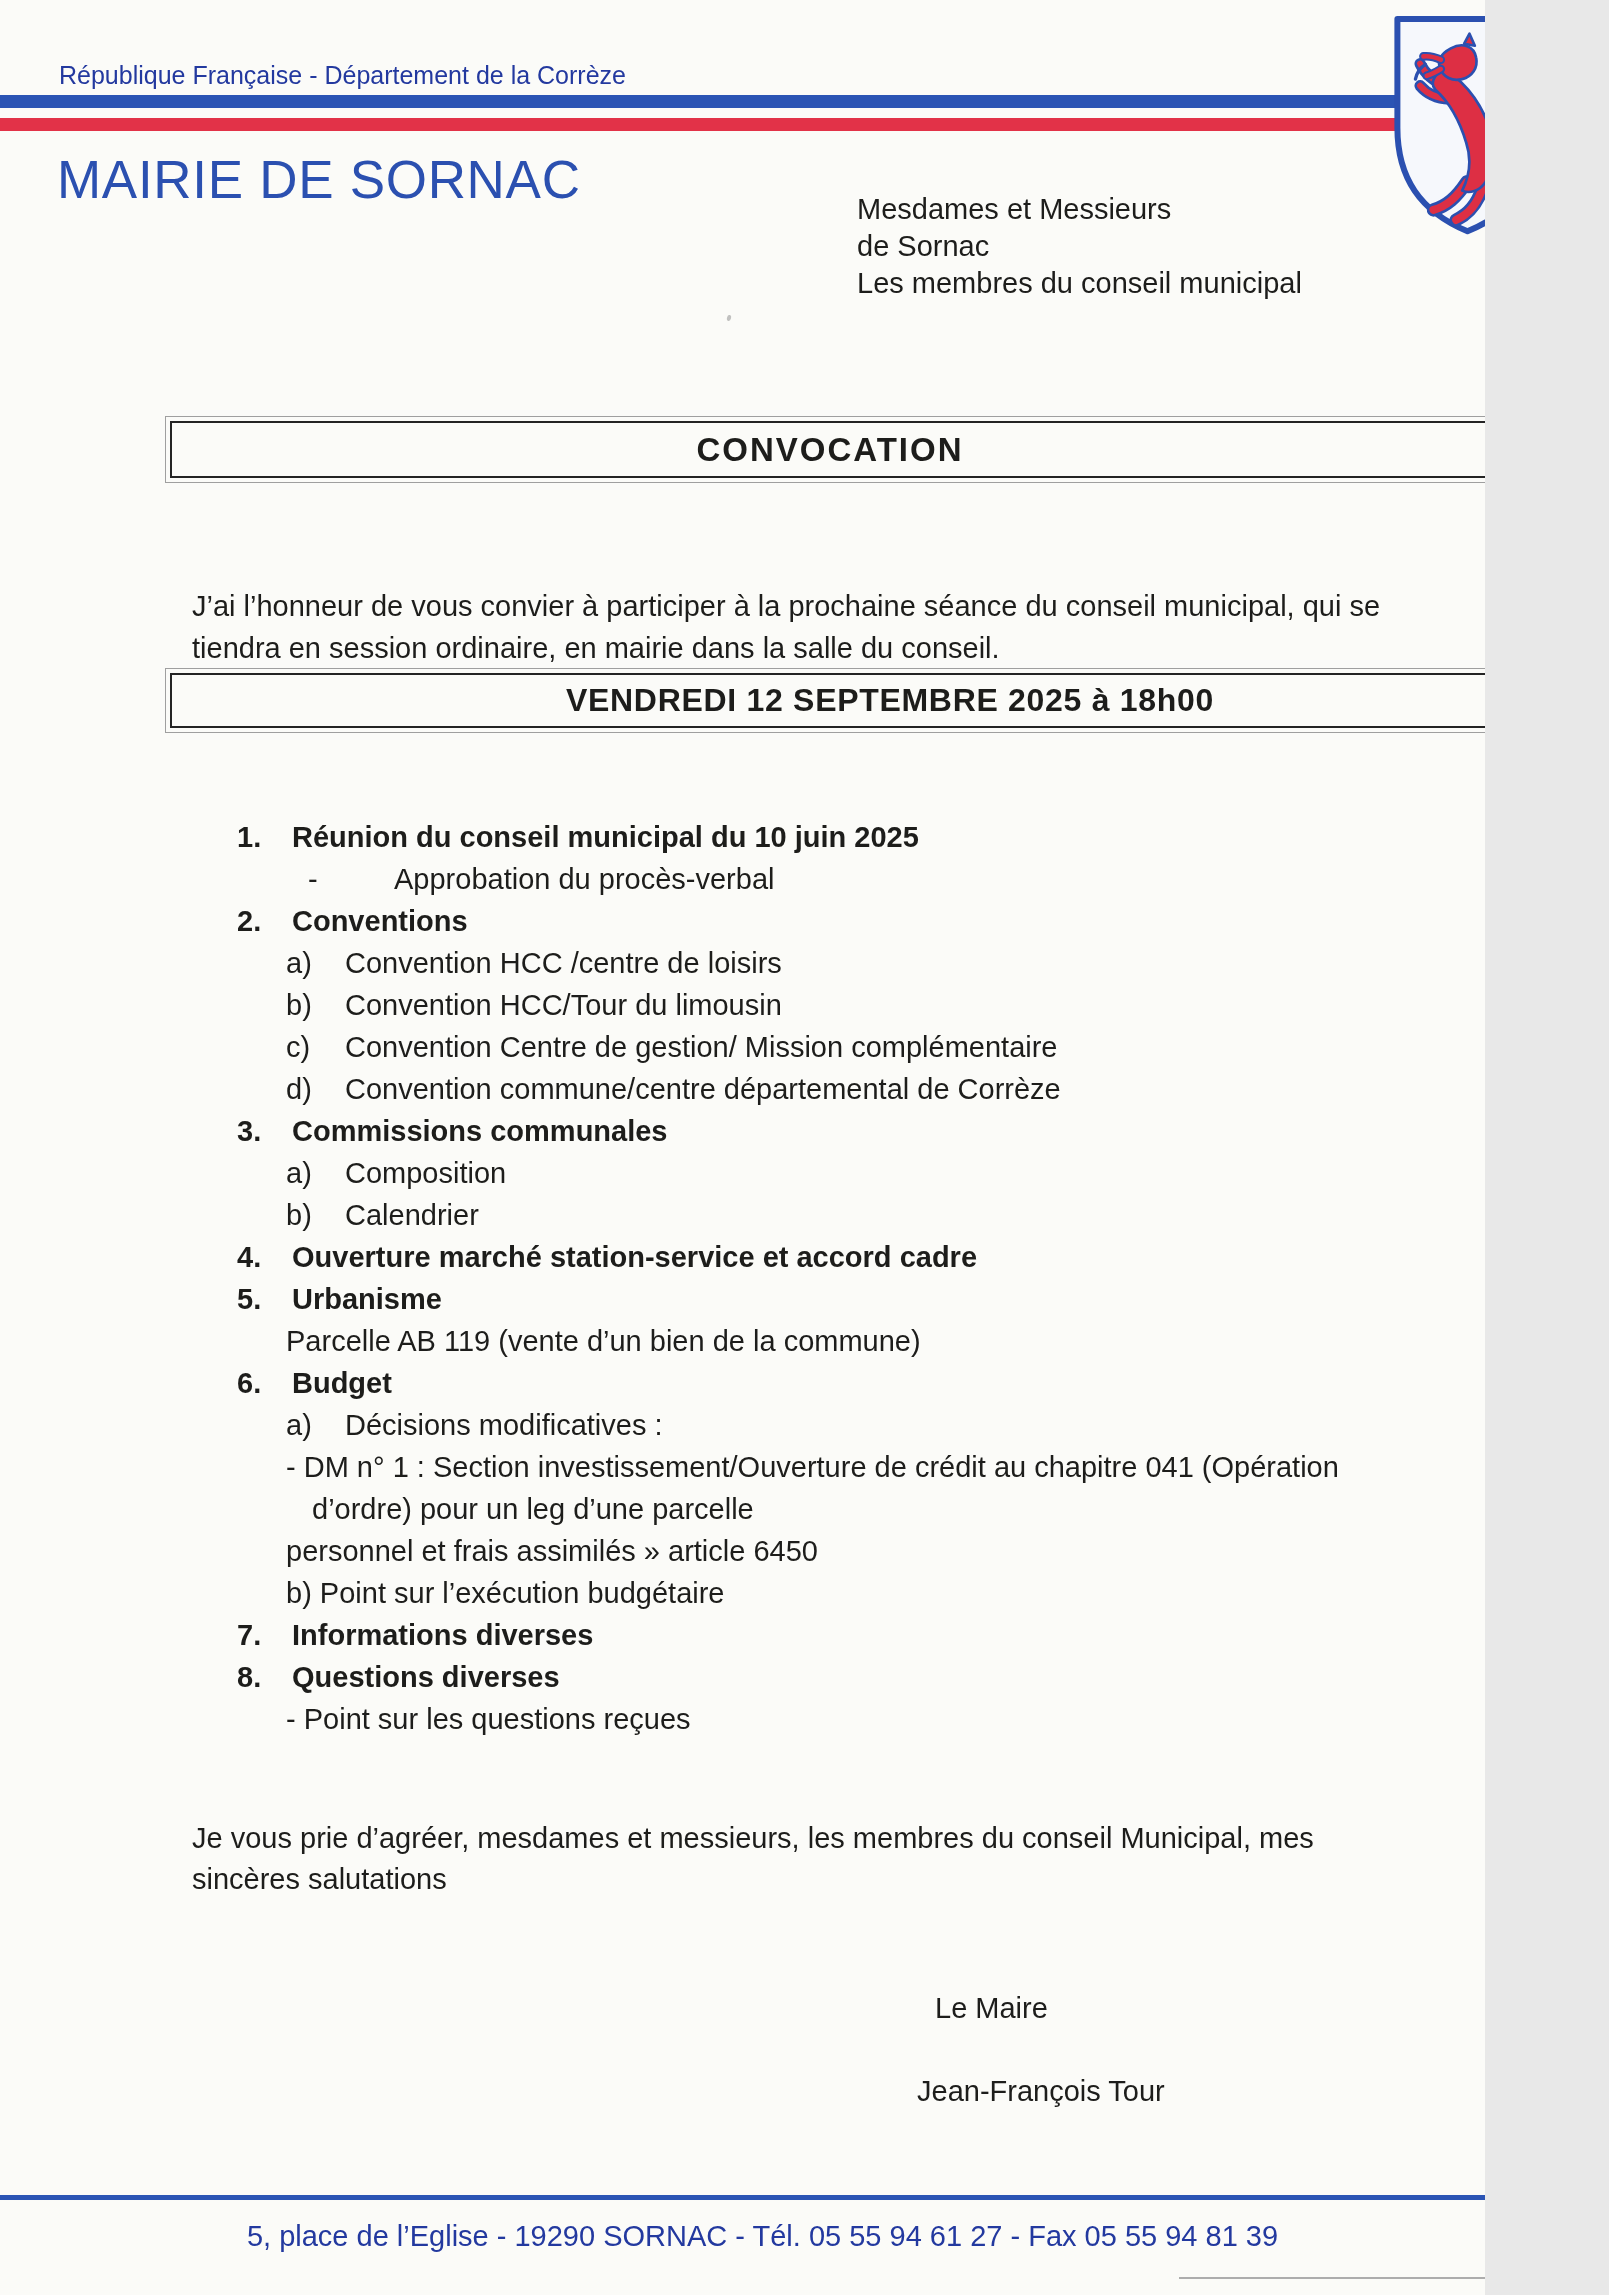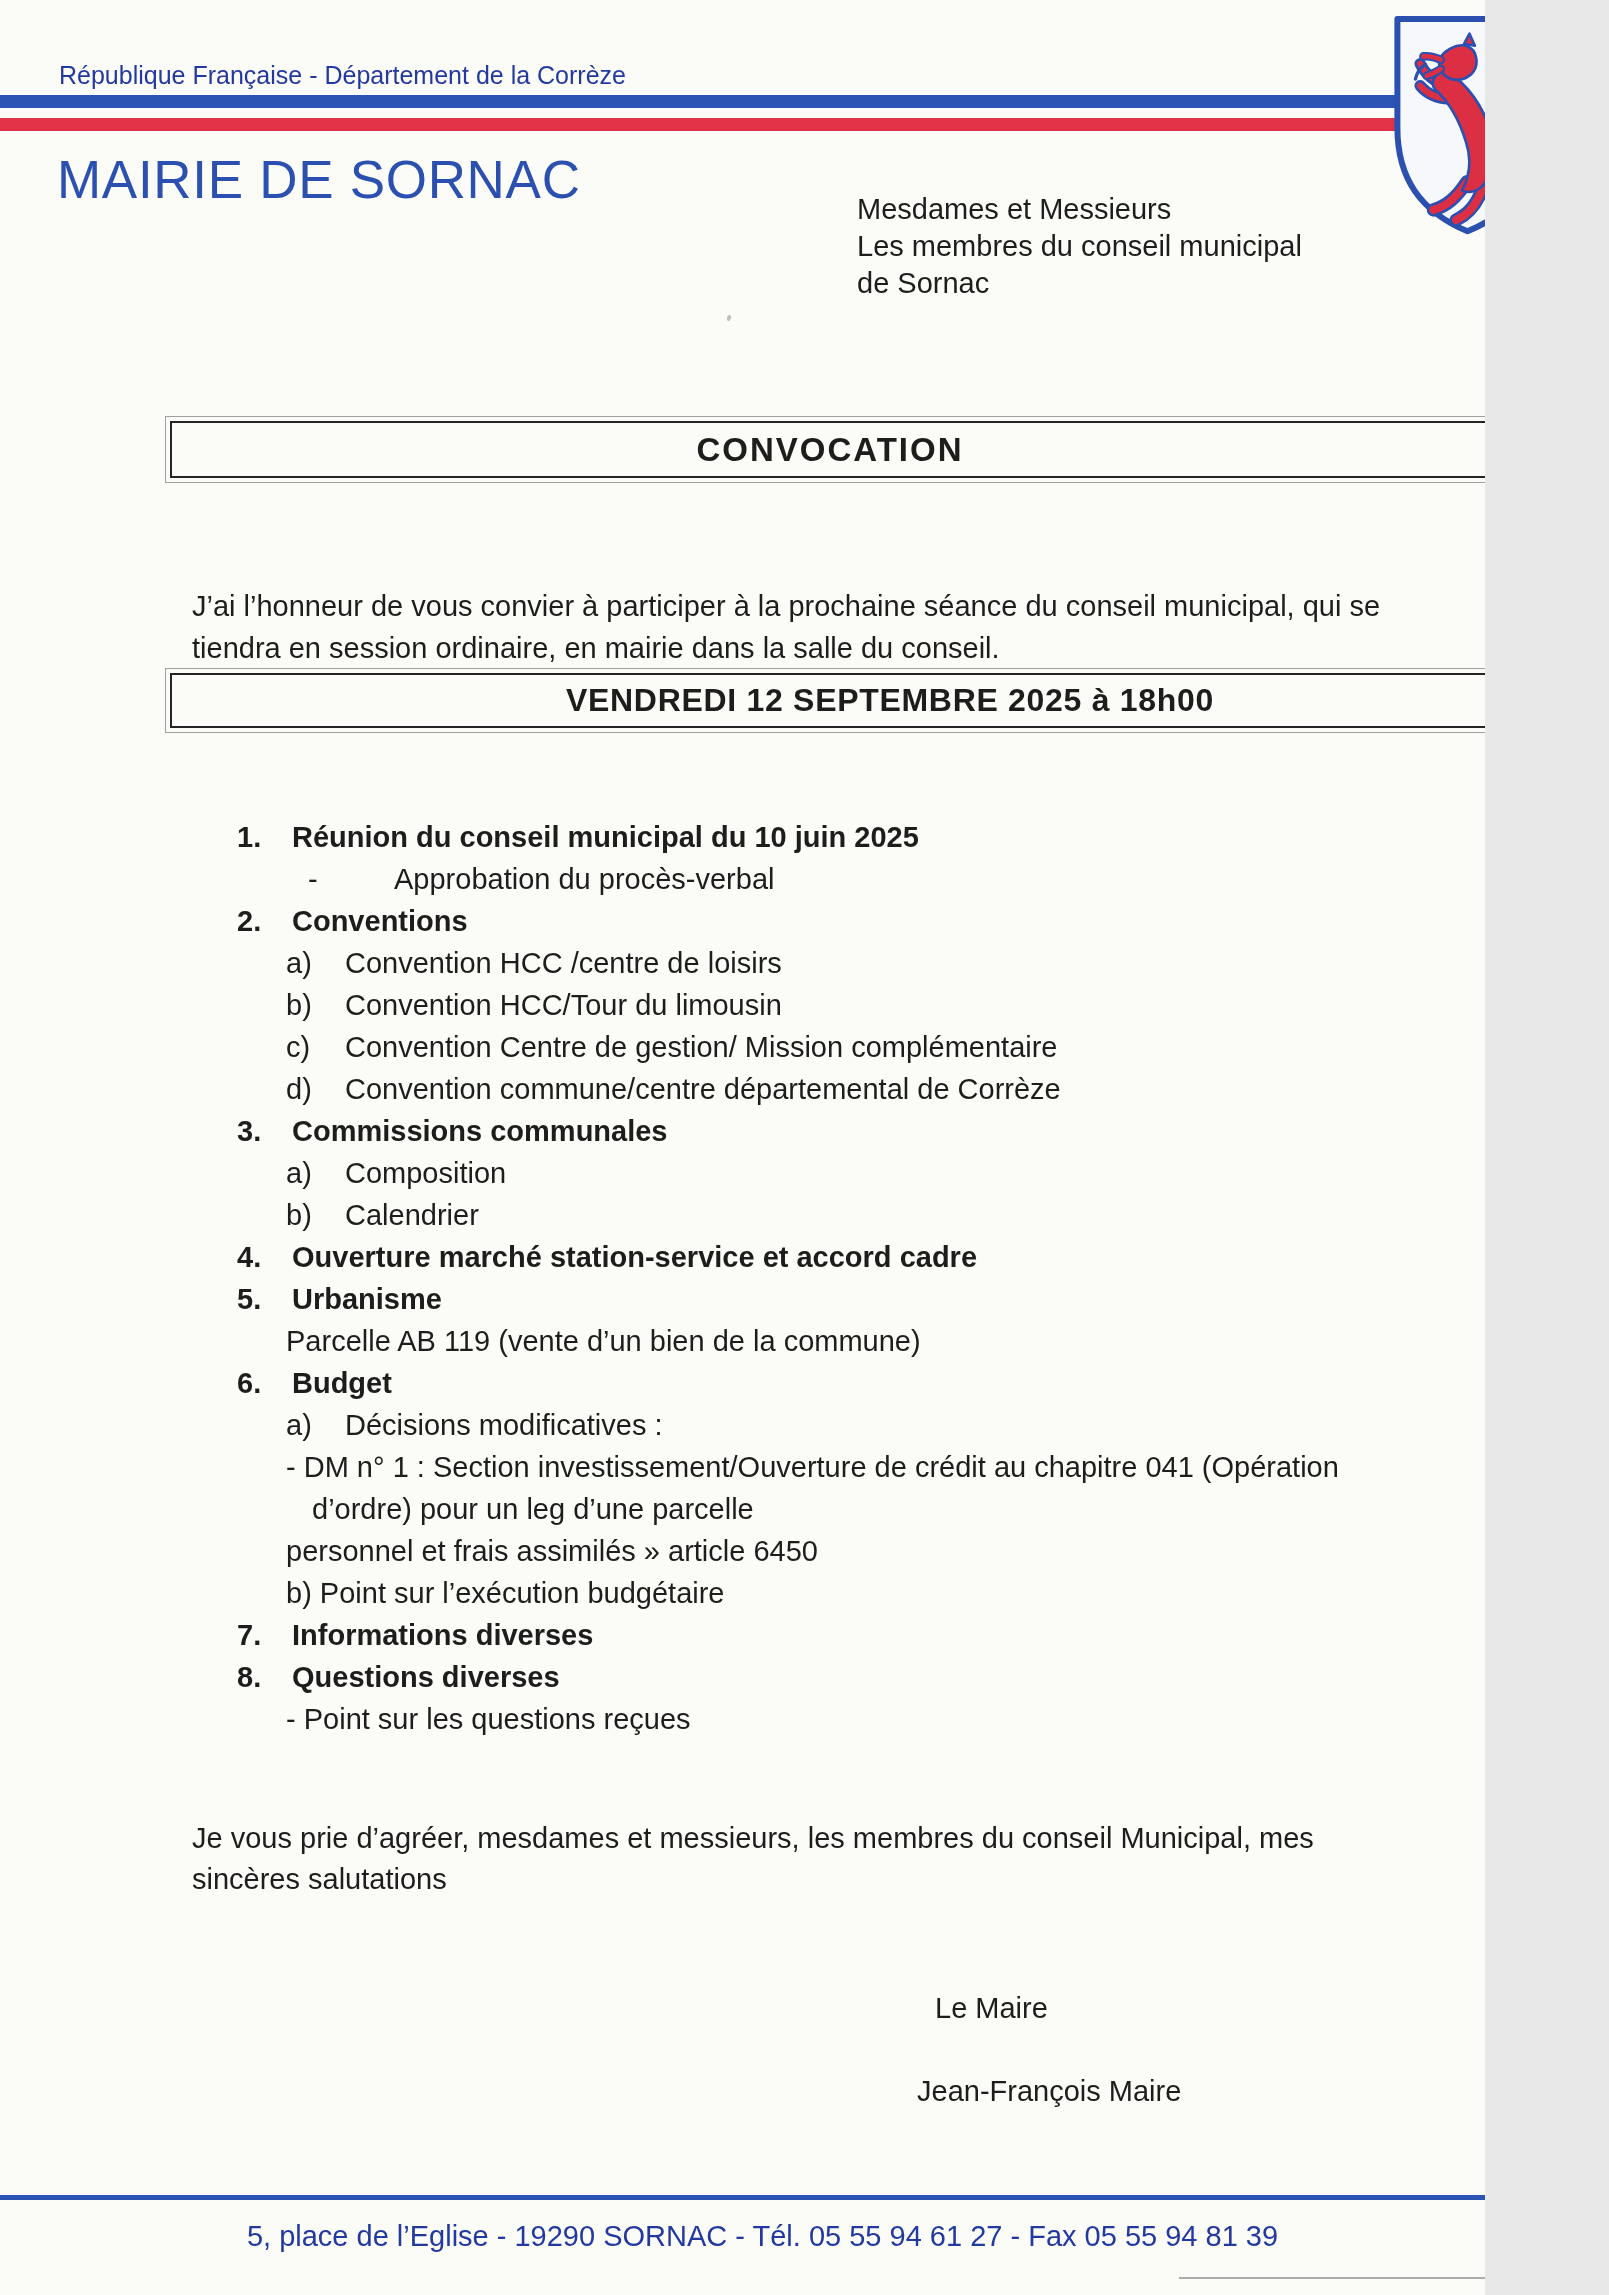--- a/index.html
+++ b/index.html
@@ -133,22 +133,22 @@
     <path class="lo" stroke-width="13" d="M79 87 C71 92 65 95 58 97"></path>
     <path class="li" stroke-width="7" d="M79 87 C71 92 65 95 58 97"></path>
 
     <path class="tongue" d="M56 80 C48 85 43 93 41 102"></path>
   </svg>
 
   <div class="title">MAIRIE DE SORNAC</div>
 
   <div class="recipient">
     <div>Mesdames et Messieurs</div>
+    <div>de Sornac</div>
     <div>Les membres du conseil municipal</div>
-    <div>de Sornac</div>
   </div>
 
   <div class="speck"></div>
 
   <div class="box box-convocation">
     <span>CONVOCATION</span>
   </div>
 
   <div class="intro">J’ai l’honneur de vous convier à participer à la prochaine séance du conseil municipal, qui se tiendra en session ordinaire, en mairie dans la salle du conseil.</div>
 
@@ -237,20 +237,20 @@
         <span class="txt">Questions diverses</span>
       </div>
       <div class="arow plain">
         <span class="txt">- Point sur les questions reçues</span>
       </div>
     </div>
 
   <div class="closing">Je vous prie d’agréer, mesdames et messieurs, les membres du conseil Municipal, mes sincères salutations</div>
 
   <div class="sig-role">Le Maire</div>
-  <div class="sig-name">Jean-François Maire</div>
+  <div class="sig-name">Jean-François Tour</div>
 
   <div class="footer-rule"></div>
   <div class="footer-text">5, place de l’Eglise - 19290 SORNAC  -  Tél. 05 55 94 61 27  -  Fax 05 55 94 81 39</div>
   <div class="scan-line"></div>
 
 </div>
 
 
 </body></html>

